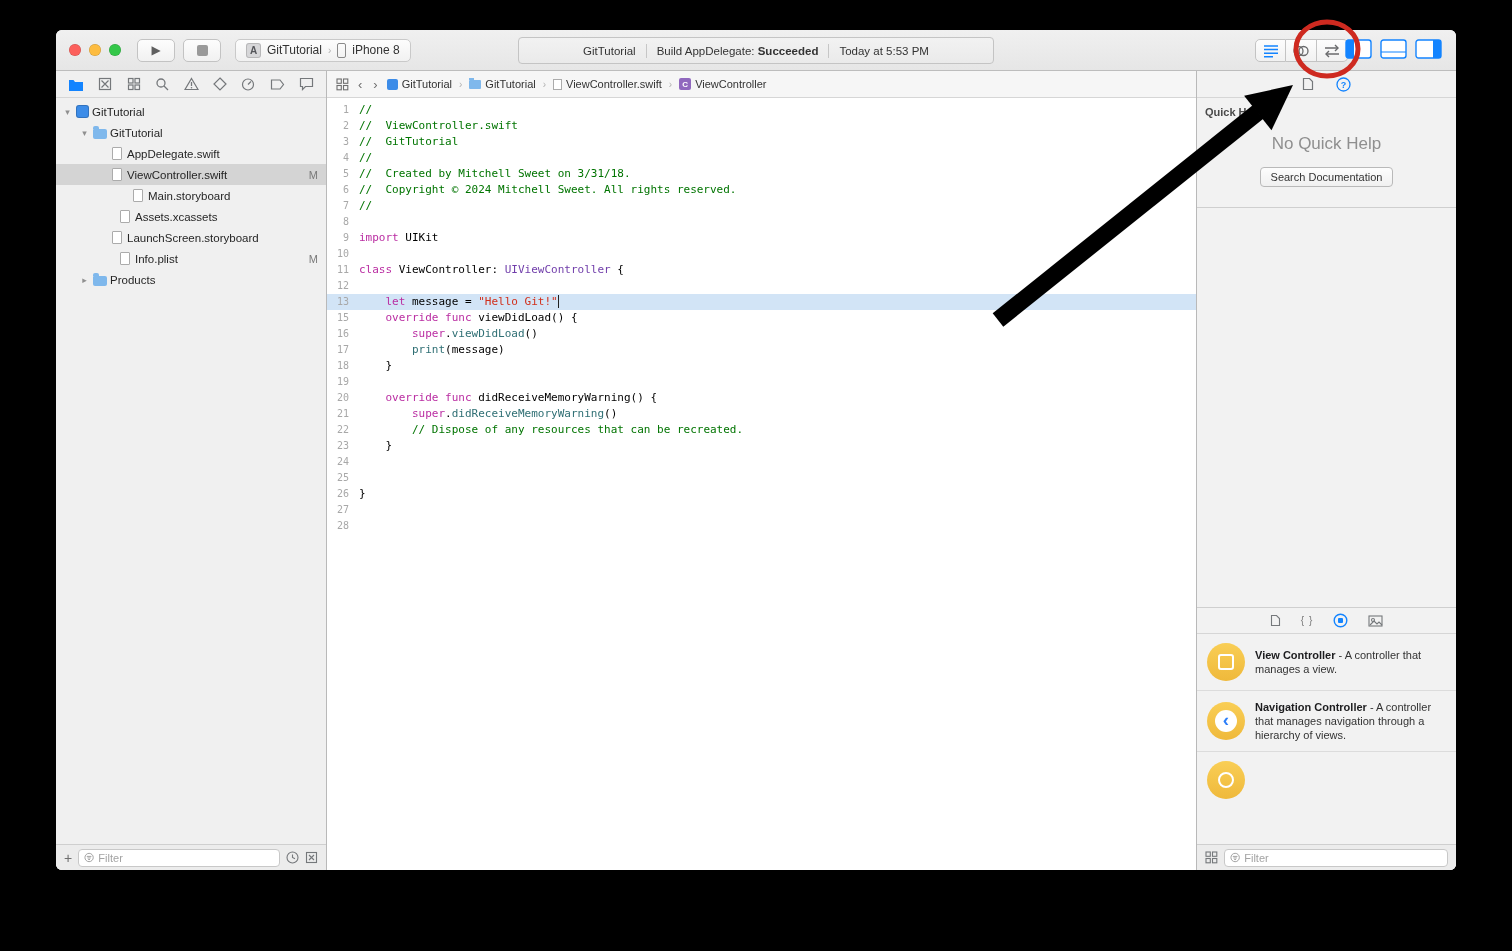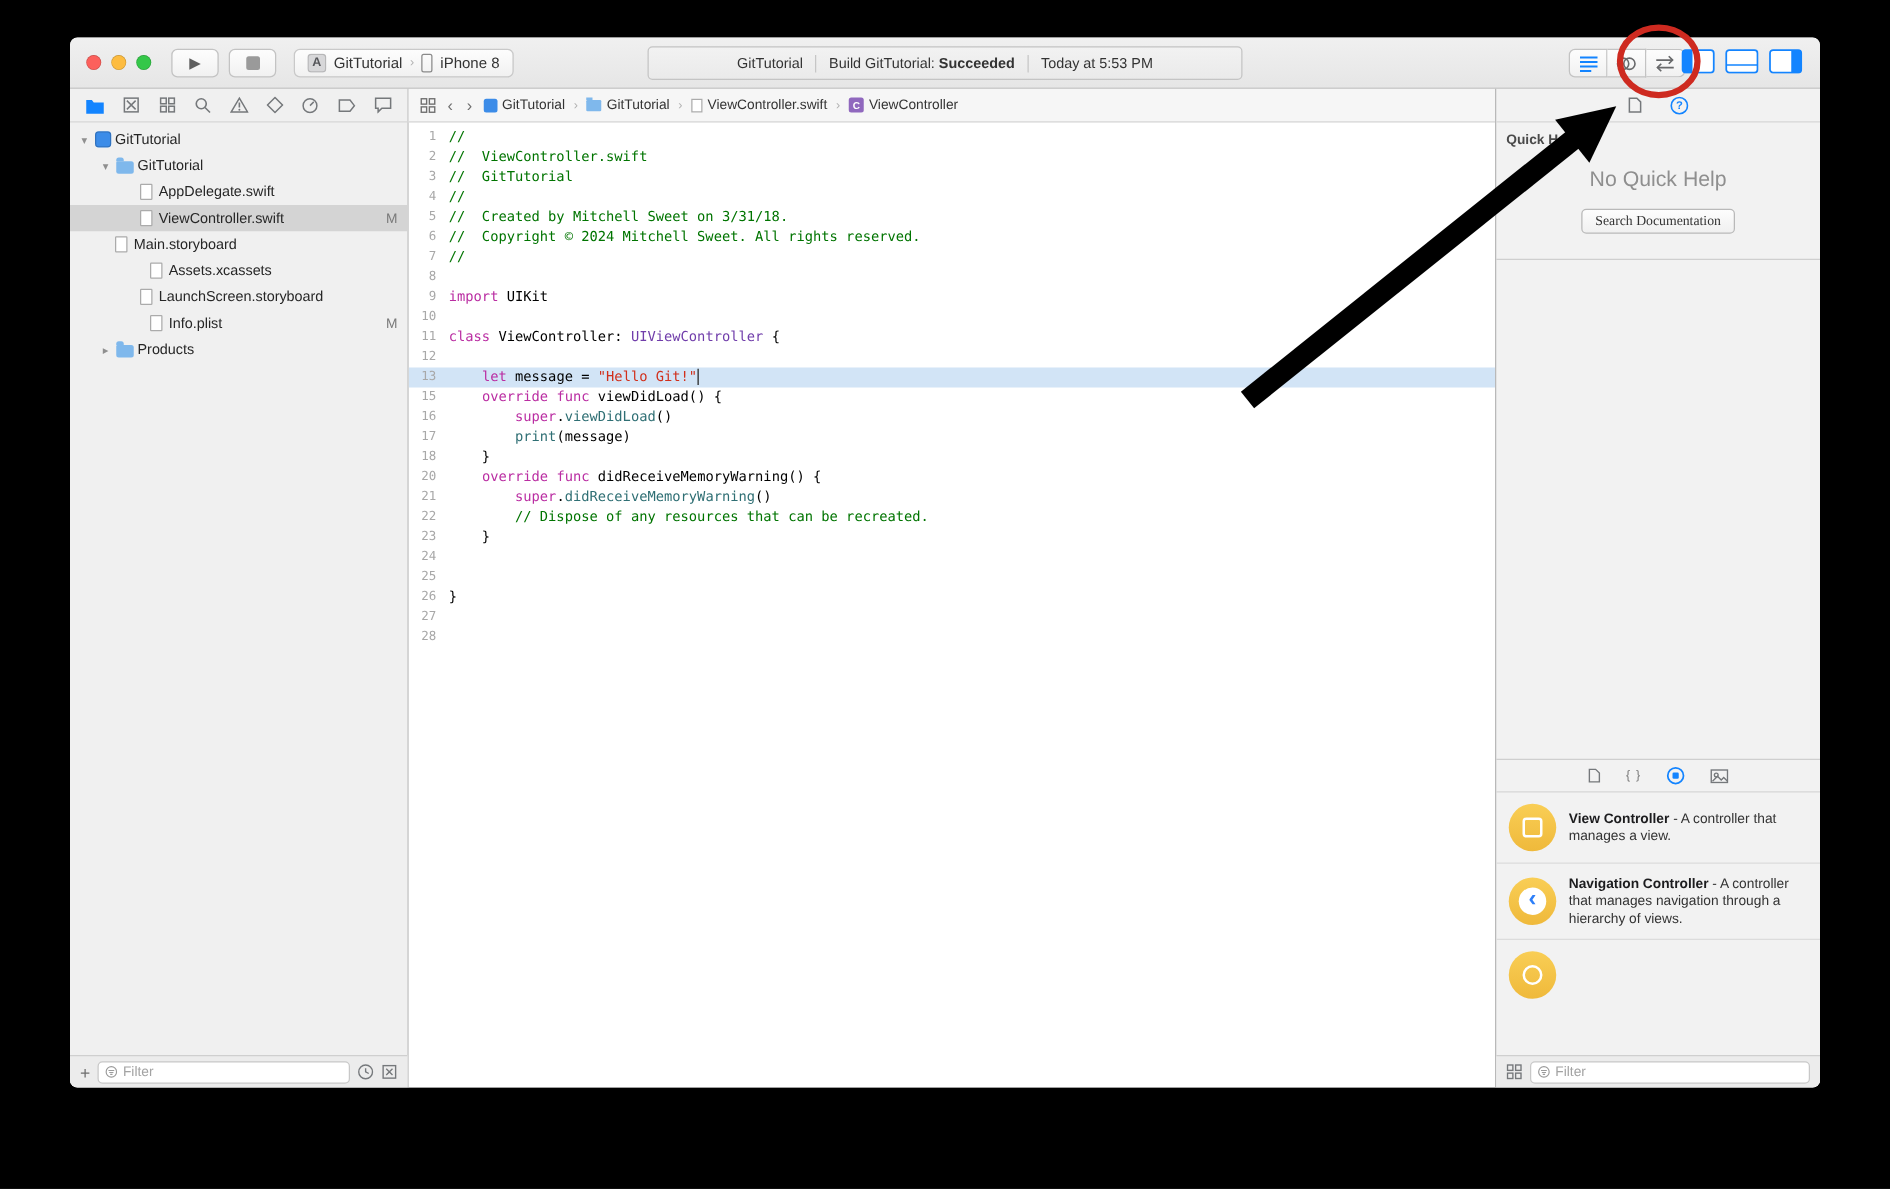--- a/index.html
+++ b/index.html
@@ -83,21 +83,21 @@
   .src { flex:1; white-space:pre; color:#000; }
   .t-com{color:#007400} .t-kw{color:#BA2DA2} .t-str{color:#D12F1B} .t-ty{color:#703DAA} .t-fn{color:#2F6F74} .t-pl{color:#000}
   .caret{display:inline-block;width:1px;height:13px;background:#222;vertical-align:text-bottom;}
 
   
   .util-header { height:27px; flex:none; border-bottom:1px solid #D6D6D6; display:flex; align-items:center; justify-content:center; gap:22px; }
   .qh-block { height:110px; flex:none; border-bottom:1px solid #CFCFCF; }
   .qh-title { font-size:11px; font-weight:bold; color:#4A4A4A; padding:8px 0 0 8px; }
   .qh-empty { text-align:center; font-size:17px; color:#8F8F8F; margin-top:16px; }
   .qh-btn { display:block; margin:13px auto 0; padding:3px 10px; font-size:11px; color:#333;
-            background:linear-gradient(#FDFDFD,#F0F0F0); border:1px solid #B9B9B9; border-radius:4px; font-family:Liberation Serif, serif; }
+            background:linear-gradient(#FDFDFD,#F0F0F0); border:1px solid #B9B9B9; border-radius:4px; font-family:Liberation Sans, sans-serif; }
   .util-spacer { flex:1; }
   .library { flex:none; height:263px; display:flex; flex-direction:column; border-top:1px solid #CFCFCF; }
   .lib-tabs { height:26px; flex:none; display:flex; align-items:center; justify-content:center; gap:20px; border-bottom:1px solid #D6D6D6; }
   .lib-snippet { font-size:10px; color:#7A7A7A; letter-spacing:1px; }
   .lib-list { flex:1; overflow:hidden; }
   .lib-item { display:flex; align-items:center; gap:10px; padding:9px 10px; border-bottom:1px solid #DCDCDC; }
   .lib-item.partial { border-bottom:none; padding-bottom:0; }
   .lib-icon { width:38px; height:38px; flex:none; border-radius:50%; background:linear-gradient(#F9CE55,#EFB93B);
               display:flex; align-items:center; justify-content:center; }
   .lib-inner.square { width:16px; height:16px; border:2px solid #fff; border-radius:3px; }
@@ -133,21 +133,21 @@
       <span class="appicon">A</span>
       <span>GitTutorial</span>
       <span class="bc-sep">›</span>
       <span class="phoneicon"></span>
       <span>iPhone 8</span>
     </div>
 
     <div class="status-box">
       <span>GitTutorial</span>
       <span class="vsep"></span>
-      <span><span>Build GitTutorial: </span><b>Succeeded</b></span>
+      <span><span>Build AppDelegate: </span><b>Succeeded</b></span>
       <span class="vsep"></span>
       <span>Today at 5:53 PM</span>
     </div>
 
     <div class="editor-modes">
       <div class="emode">
         <svg width="16" height="14" viewBox="0 0 16 14">
           <g stroke="#1384FF" stroke-width="1.5">
               <line x1="1" y1="2" x2="15" y2="2"></line>
               <line x1="1" y1="5.6" x2="15" y2="5.6"></line>
@@ -254,21 +254,21 @@
             <span class="disc"></span>
             <span class="fic icon-file"></span>
             <span>AppDelegate.swift</span>
           </div>
           <div class="tree-row selected" style="padding-left: 40px;">
             <span class="disc"></span>
             <span class="fic icon-file"></span>
             <span>ViewController.swift</span>
             <span class="badge">M</span>
           </div>
-          <div class="tree-row" style="padding-left: 20px;">
+          <div class="tree-row" style="padding-left: 61px;">
             <span class="disc"></span>
             <span class="fic icon-file"></span>
             <span>Main.storyboard</span>
           </div>
           <div class="tree-row" style="padding-left: 48px;">
             <span class="disc"></span>
             <span class="fic icon-file"></span>
             <span>Assets.xcassets</span>
           </div>
           <div class="tree-row" style="padding-left: 40px;">
@@ -411,20 +411,24 @@
               <span class="ln">16</span>
               <span class="src"><span class="t-pl">        </span><span class="t-kw">super</span><span class="t-pl">.</span><span class="t-fn">viewDidLoad</span><span class="t-pl">()</span></span>
             </div>
             <div class="code-line">
               <span class="ln">17</span>
               <span class="src"><span class="t-pl">        </span><span class="t-fn">print</span><span class="t-pl">(message)</span></span>
             </div>
             <div class="code-line">
               <span class="ln">18</span>
               <span class="src"><span class="t-pl">    }</span></span>
+            </div>
+            <div class="code-line">
+              <span class="ln">19</span>
+              <span class="src"></span>
             </div>
             <div class="code-line">
               <span class="ln">20</span>
               <span class="src"><span class="t-pl">    </span><span class="t-kw">override</span><span class="t-pl"> </span><span class="t-kw">func</span><span class="t-pl"> didReceiveMemoryWarning() {</span></span>
             </div>
             <div class="code-line">
               <span class="ln">21</span>
               <span class="src"><span class="t-pl">        </span><span class="t-kw">super</span><span class="t-pl">.</span><span class="t-fn">didReceiveMemoryWarning</span><span class="t-pl">()</span></span>
             </div>
             <div class="code-line">

